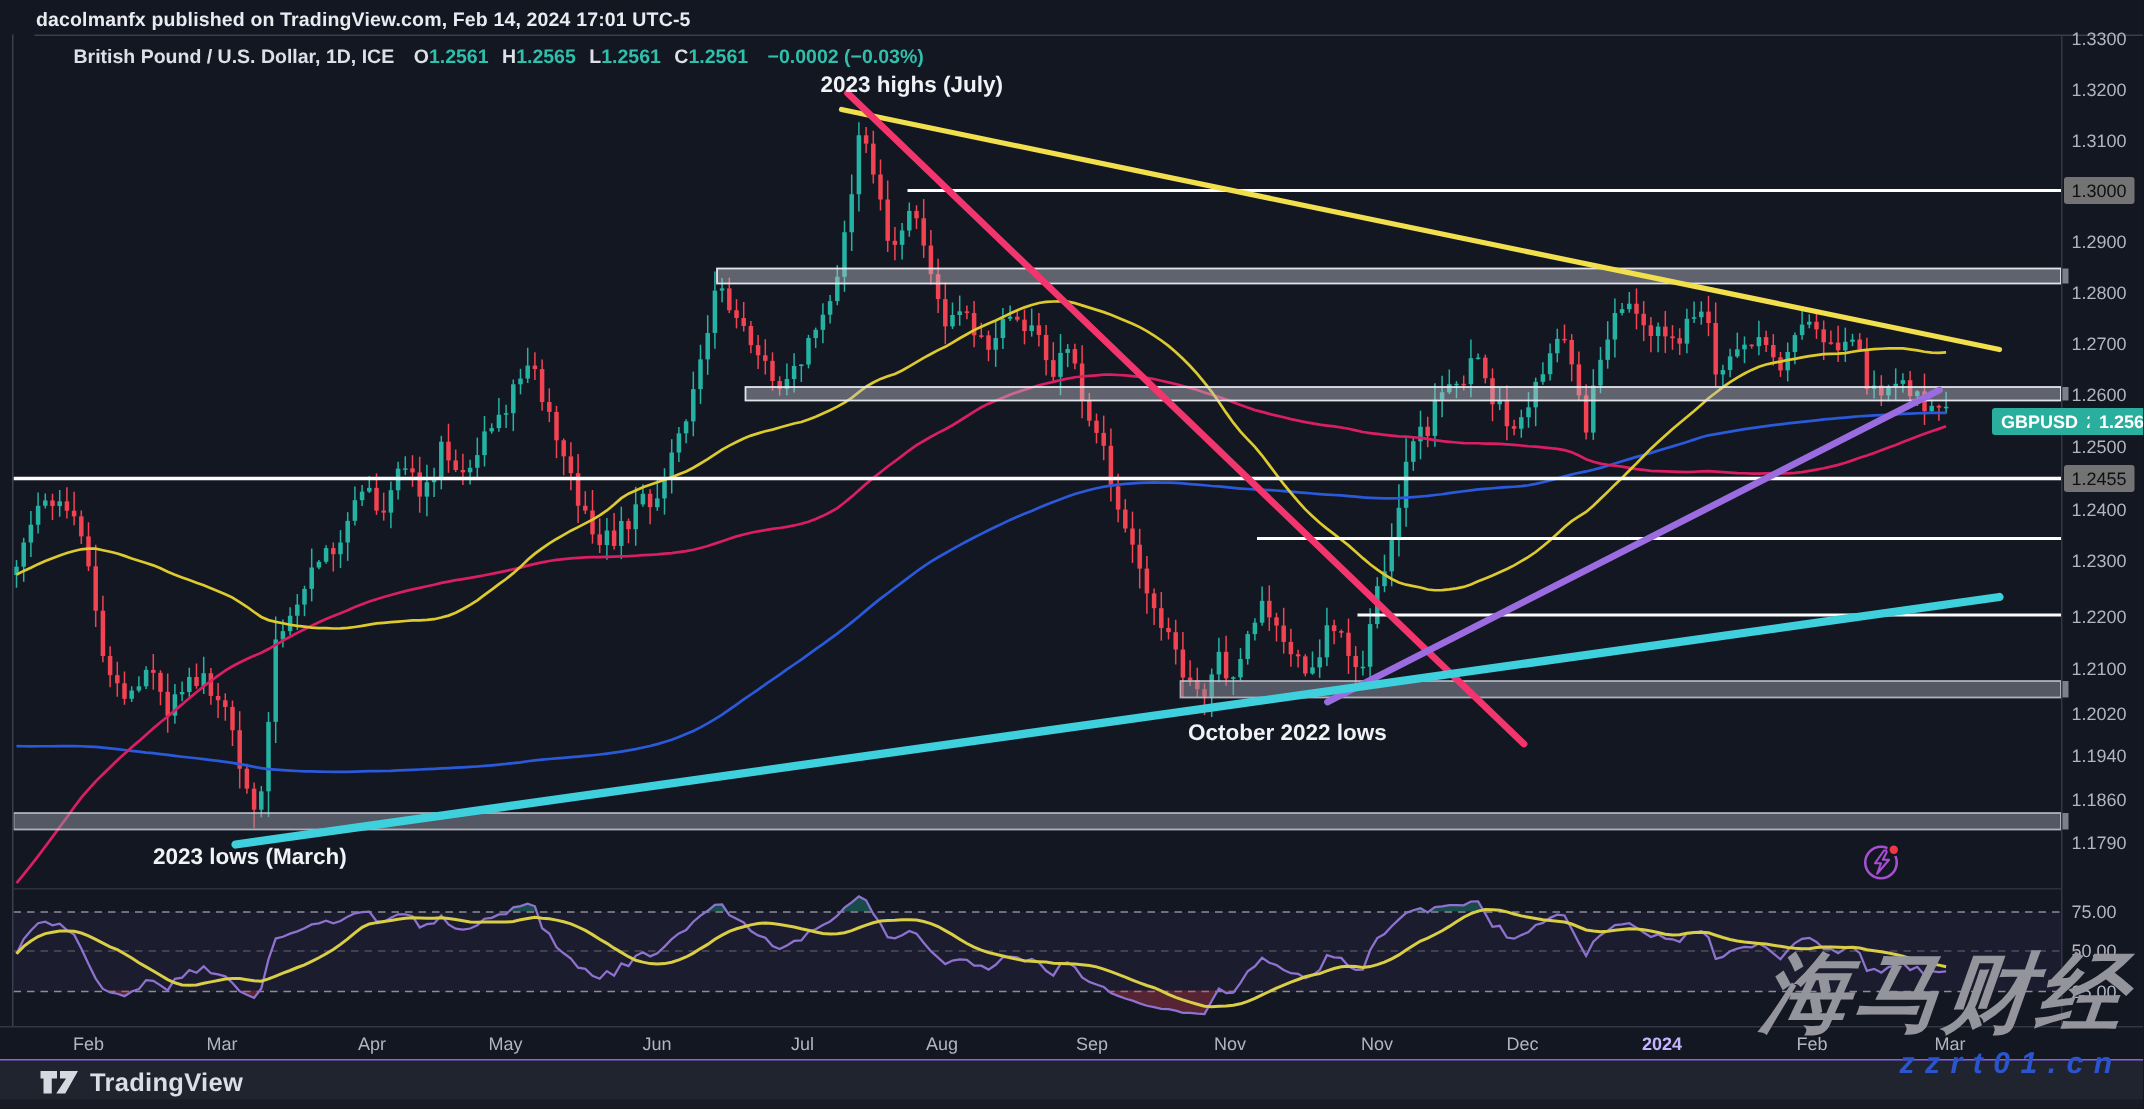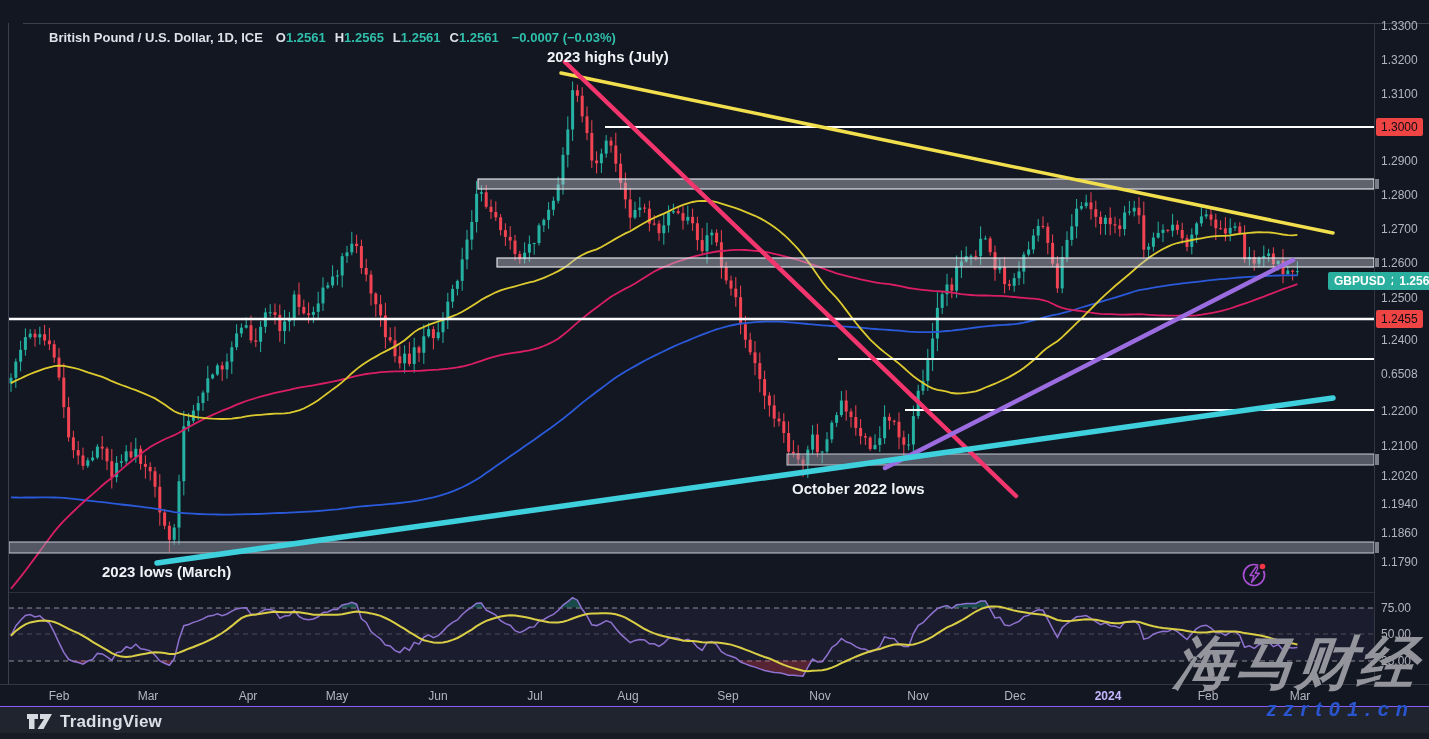--- a/index.html
+++ b/index.html
@@ -15,54 +15,55 @@
           font-size:13px;font-weight:600;color:#dde0e7;white-space:nowrap;}
   .legend .grp{display:inline-flex;gap:9px;}
   .legend .pair .lv{color:#2fbfab;}
   .legend .chg{color:#2fbfab;font-weight:600;}
   .annotation{position:absolute;color:#f0f2f6;font-size:15px;font-weight:700;z-index:6;white-space:nowrap;}
   #chart-svg{position:absolute;left:0;top:0;z-index:1;}
   .axis-label{position:absolute;left:1381px;transform:translateY(-50%);font-size:12px;color:#b2b5be;z-index:5;white-space:nowrap;}
   .rsi-label{position:absolute;left:1381px;transform:translateY(-50%);font-size:12px;color:#b2b5be;z-index:5;}
   .badge{position:absolute;left:1376px;transform:translateY(-50%);font-size:12px;line-height:1;
          padding:3px 5px;border-radius:2px;z-index:7;white-space:nowrap;}
-  .badge.white{background:#ef4444;color:#0d0f16;}
+  .badge.white{background:#737373;color:#0d0f16;}
   .badge.teal{background:#2aae9e;color:#ffffff;font-weight:600;}
   .symbol-badge{position:absolute;left:1328px;top:272px;display:flex;gap:2px;z-index:7;}
   .symbol-badge .part{background:#2aae9e;color:#fff;font-size:12px;font-weight:700;line-height:1;
                       padding:3px 6px;border-radius:2px;}
   .time-label{position:absolute;top:689px;transform:translateX(-50%);font-size:12px;color:#b2b5be;z-index:5;}
   .time-label.em{color:#c4b5fd;font-weight:600;}
   .footer{position:absolute;left:0;top:706px;width:1429px;height:33px;background:#20242f;border-top:1px solid #8b5cf6;z-index:10;}
   .footer-strip{position:absolute;left:0;top:733px;width:1429px;height:6px;background:#181b24;z-index:11;}
   .tv-logo{position:absolute;left:25px;top:4px;}
   .tv-brand{position:absolute;left:60px;top:5px;font-size:17px;font-weight:600;color:#dcdee5;letter-spacing:.2px;}
   .wm-cjk{position:absolute;right:10px;top:634px;font-size:58px;line-height:1;font-weight:700;font-style:italic;
           color:#94959c;transform:skewX(-6deg);letter-spacing:3px;z-index:60;white-space:nowrap;}
   .wm-latin{position:absolute;right:14px;top:699px;font-size:20px;line-height:1;font-weight:700;font-style:italic;
             color:#2a55cf;letter-spacing:7px;z-index:61;white-space:nowrap;}
 </style>
 </head>
 <body>
 
 <div class="stage">
 
+  <div class="pub-header">dacolmanfx published on TradingView.com, Feb 14, 2024 17:01 UTC-5</div>
 
   <div class="frame-top"></div>
   <div class="frame-left"></div>
 
   <div class="legend">
     <span>British Pound / U.S. Dollar, 1D, ICE</span>
     <span class="grp">
       <span class="pair"><span>O</span><span class="lv">1.2561</span></span>
       <span class="pair"><span>H</span><span class="lv">1.2565</span></span>
       <span class="pair"><span>L</span><span class="lv">1.2561</span></span>
       <span class="pair"><span>C</span><span class="lv">1.2561</span></span>
     </span>
-    <span class="chg">−0.0007 (−0.03%)</span>
+    <span class="chg">−0.0002 (−0.03%)</span>
   </div>
 
   <svg id="chart-svg" width="1429" height="739">
       <defs>
         <clipPath id="mainClip">
           <rect x="9" y="25" width="1365" height="567"></rect>
         </clipPath>
         <clipPath id="rsiClip">
           <rect x="9" y="593" width="1365" height="91"></rect>
         </clipPath>
@@ -1201,21 +1202,21 @@
   <div id="price-axis">
       <div class="axis-label" style="top: 26px;">1.3300</div>
       <div class="axis-label" style="top: 60px;">1.3200</div>
       <div class="axis-label" style="top: 94px;">1.3100</div>
       <div class="axis-label" style="top: 161px;">1.2900</div>
       <div class="axis-label" style="top: 195px;">1.2800</div>
       <div class="axis-label" style="top: 229px;">1.2700</div>
       <div class="axis-label" style="top: 263px;">1.2600</div>
       <div class="axis-label" style="top: 298px;">1.2500</div>
       <div class="axis-label" style="top: 340px;">1.2400</div>
-      <div class="axis-label" style="top: 374px;">0.6508</div>
+      <div class="axis-label" style="top: 374px;">1.2300</div>
       <div class="axis-label" style="top: 411px;">1.2200</div>
       <div class="axis-label" style="top: 446px;">1.2100</div>
       <div class="axis-label" style="top: 476px;">1.2020</div>
       <div class="axis-label" style="top: 504px;">1.1940</div>
       <div class="axis-label" style="top: 533px;">1.1860</div>
       <div class="axis-label" style="top: 562px;">1.1790</div>
       <div class="badge white" style="top: 127px;">1.3000</div>
       <div class="badge white" style="top: 319px;">1.2455</div>
       <div class="badge teal" style="top: 281px;">1.2561</div>
       <div class="rsi-label" style="top: 608px;">75.00</div>

